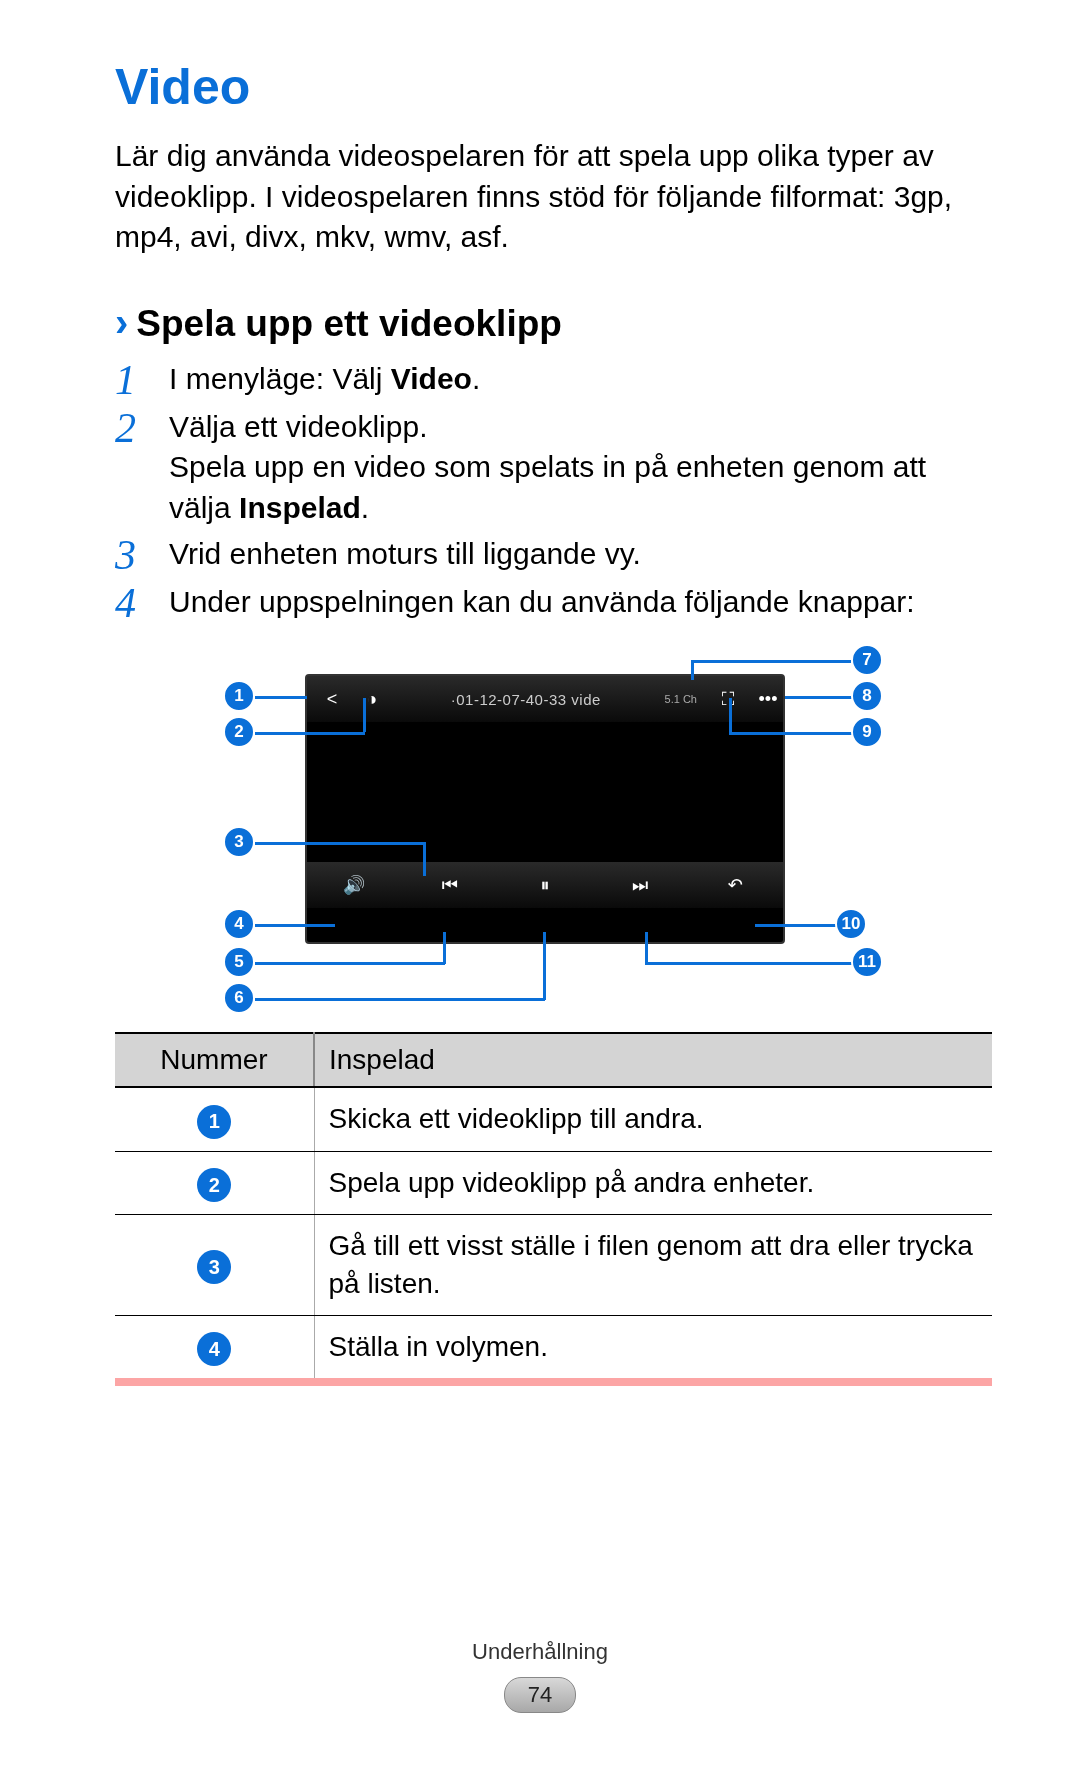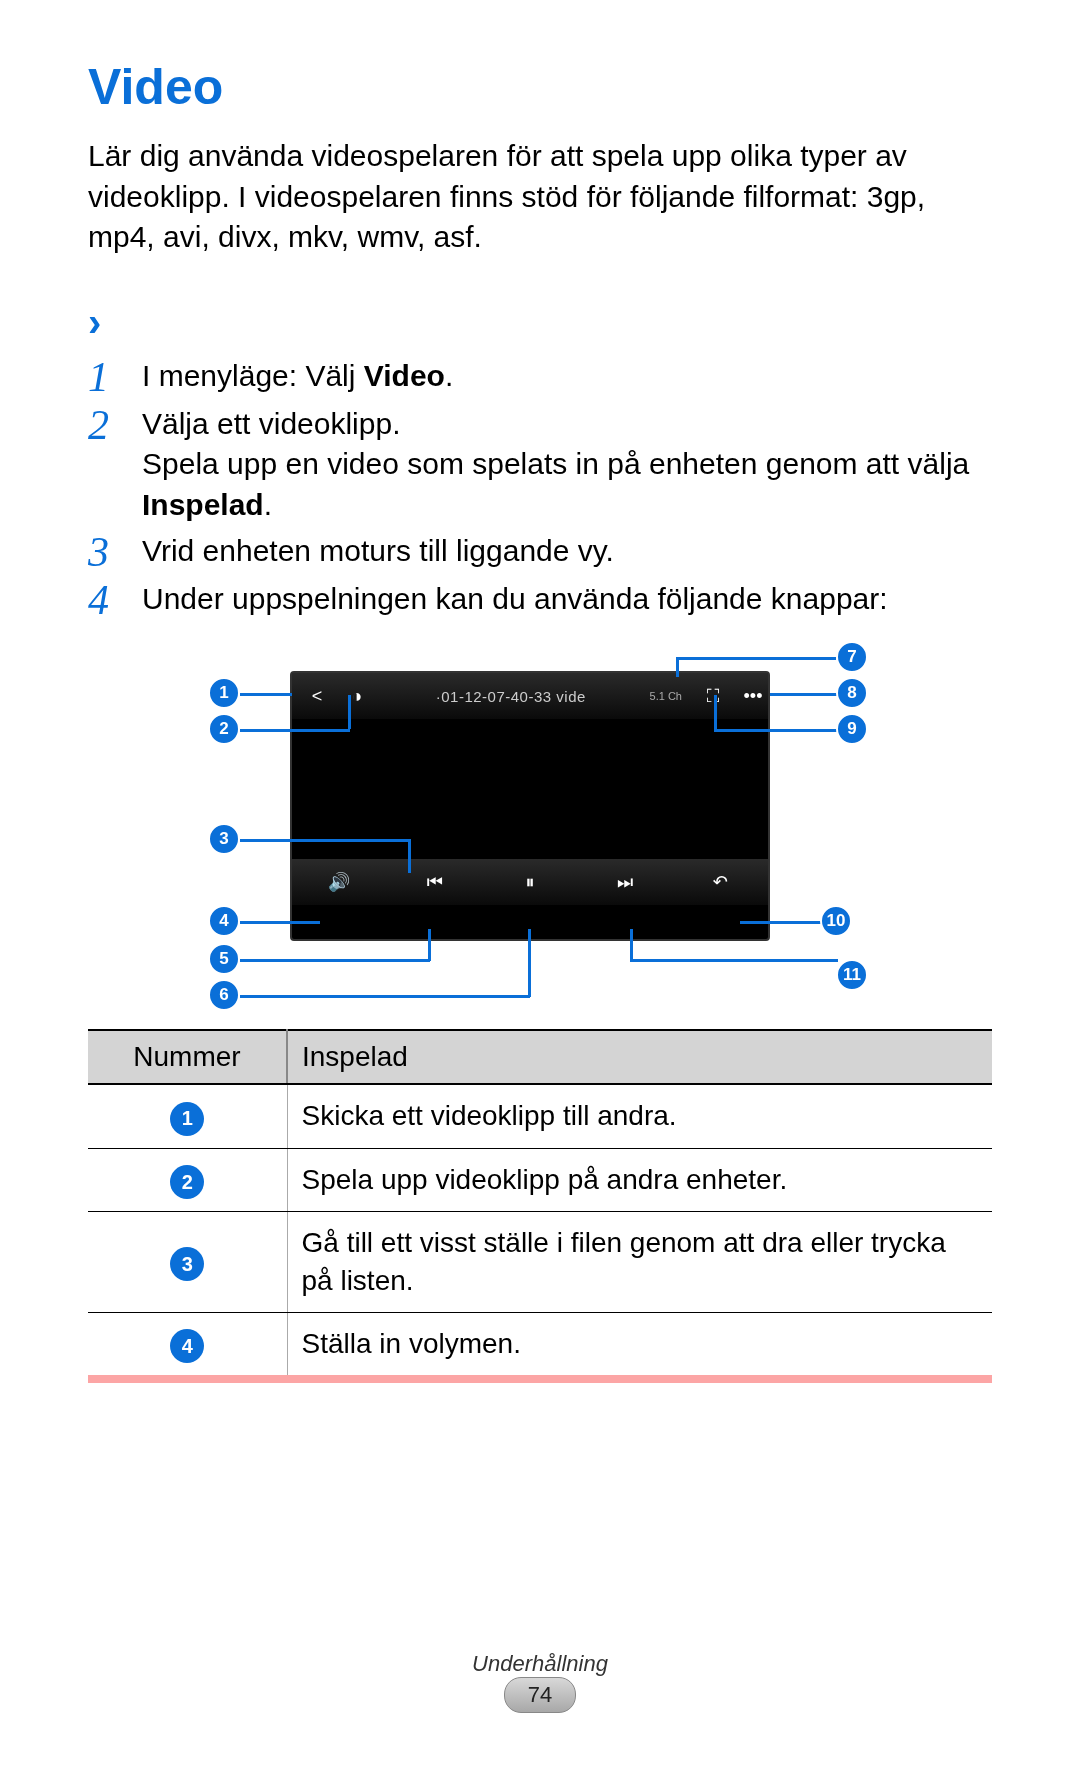--- a/index.html
+++ b/index.html
@@ -6,21 +6,21 @@
     margin: 0;
     padding: 0;
     font-family: Arial, Helvetica, sans-serif;
     background: #fff;
     width: 1080px;
     height: 1771px;
     position: relative;
     color: #000;
   }
   .page {
-    padding: 58px 88px 0 88px;
+    padding: 58px 88px 0 115px;
   }
   .title {
     color: #0a6fd8;
     font-size: 50px;
     font-weight: bold;
     margin-bottom: 20px;
   }
   .intro {
     font-size: 30px;
     line-height: 1.35;
@@ -207,24 +207,23 @@
     font-size:20px;font-weight:bold;
   }
 
   .footer {
     position:absolute;
     left:0;right:0;
     bottom:58px;
     text-align:center;
   }
   .footer-label {
-    font-style:italic;
     font-size:22px;
     color:#333;
-    margin-bottom:0;
+    margin-bottom:12px;
   }
   .page-badge {
     display:inline-flex;
     min-width:50px;height:34px;
     border-radius:17px;
     background:linear-gradient(#d8d8d8,#a8a8a8);
     border:1px solid #888;
     align-items:center;justify-content:center;
     font-size:22px;color:#222;
     padding:0 10px;
@@ -234,20 +233,21 @@
 <body>
 
 <div class="page">
 
   <div class="title">Video</div>
 
   <div class="intro">Lär dig använda videospelaren för att spela upp olika typer av videoklipp. I videospelaren finns stöd för följande filformat: 3gp, mp4, avi, divx, mkv, wmv, asf.</div>
 
   <div class="section-row">
     <span class="chevron">›</span>
+    <span class="section-title">Spela upp ett videoklipp</span>
   </div>
 
   <div class="steps">
     <div class="step">
       <div class="step-num">1</div>
       <div class="step-body"><span>I menyläge: Välj </span><span class="bold-inline">Video</span><span>.</span></div>
     </div>
     <div class="step">
       <div class="step-num">2</div>
       <div class="step-body"><span style="white-space:pre-line">Välja ett videoklipp.
@@ -303,21 +303,21 @@
     <div class="callout-num" style="left:736px;top:2px">7</div>
     <div class="callout-line hline" style="left:576px;top:18px;width:160px"></div>
     <div class="callout-line vline" style="left:576px;top:18px;height:20px"></div>
     <div class="callout-num" style="left:736px;top:38px">8</div>
     <div class="callout-line hline" style="left:670px;top:54px;width:68px"></div>
     <div class="callout-num" style="left:736px;top:74px">9</div>
     <div class="callout-line hline" style="left:614px;top:90px;width:124px"></div>
     <div class="callout-line vline" style="left:614px;top:56px;height:34px"></div>
     <div class="callout-num" style="left:720px;top:266px">10</div>
     <div class="callout-line hline" style="left:640px;top:282px;width:98px"></div>
-    <div class="callout-num" style="left:736px;top:320px">11</div>
+    <div class="callout-num" style="left:736px;top:304px">11</div>
     <div class="callout-line hline" style="left:530px;top:320px;width:208px"></div>
     <div class="callout-line vline" style="left:530px;top:290px;height:32px"></div>
   </div>
 
   <table class="func-table">
     <thead>
       <tr>
         <th>Nummer</th>
         <th>Inspelad</th>
       </tr>

